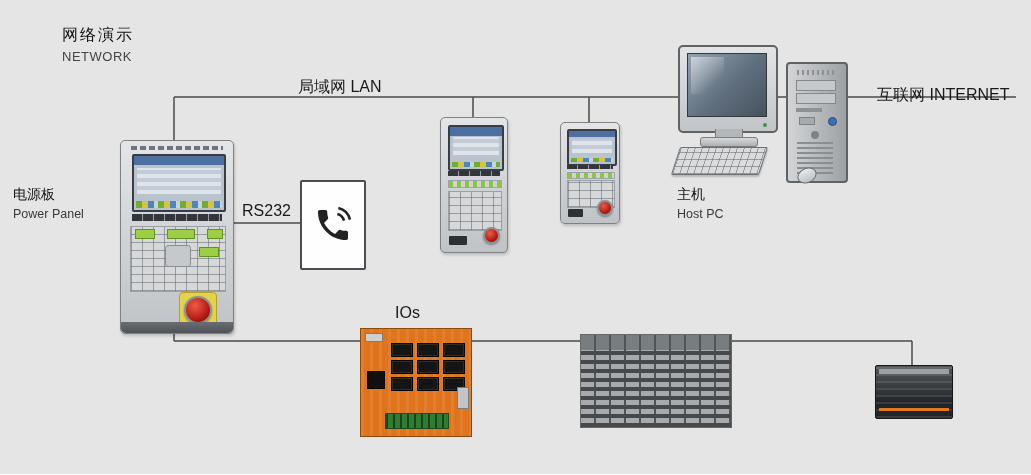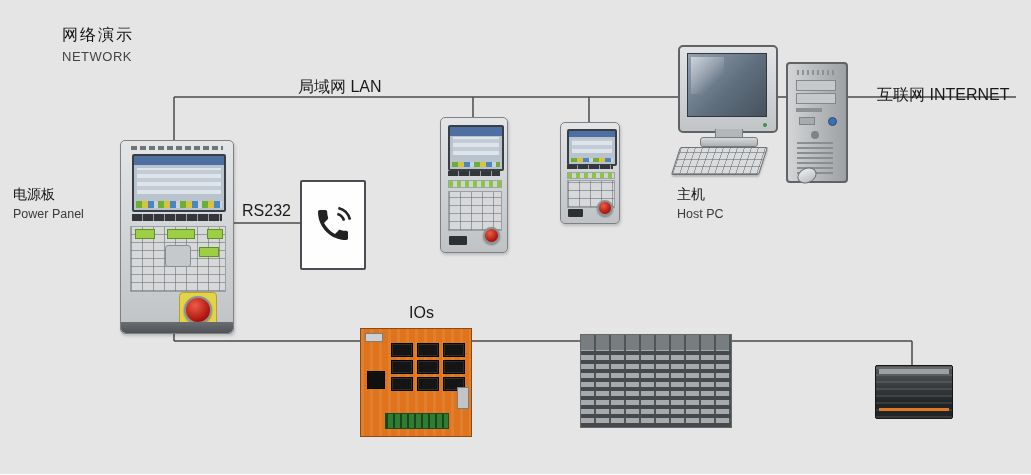--- a/index.html
+++ b/index.html
@@ -9,21 +9,21 @@
   .wires path{stroke:#4a4a4a;stroke-width:1.5;fill:none;}
   .lbl{position:absolute;z-index:2;white-space:nowrap;font-size:16px;color:#1a1a1a;}
   .zh{font-size:14px;color:#111;}
   .en{font-size:12.5px;color:#3a3a3a;}
   .title-block{position:absolute;left:62px;top:25px;z-index:2;}
   .title-zh{font-size:16px;letter-spacing:2px;color:#111;}
   .title-en{font-size:13px;color:#444;margin-top:3px;letter-spacing:.5px;}
   .lan-lbl{left:298px;top:77px;}
   .internet-lbl{left:877px;top:85px;}
   .rs232-lbl{left:242px;top:202px;}
-  .ios-lbl{left:409px;top:304px;}
+  .ios-lbl{left:395px;top:304px;}
   .x20-lbl{left:571px;top:304px;}
   .stack{position:absolute;z-index:2;}
   .stack .zh{display:block;margin-bottom:3px;}
   .stack .en{display:block;}
   .power-stack{left:13px;top:186px;width:112px;}
   .host-stack{left:677px;top:186px;width:100px;}
   .servo-stack{left:805px;top:244px;width:165px;}
 
   .device{position:absolute;z-index:1;}
   .device div{position:absolute;}

